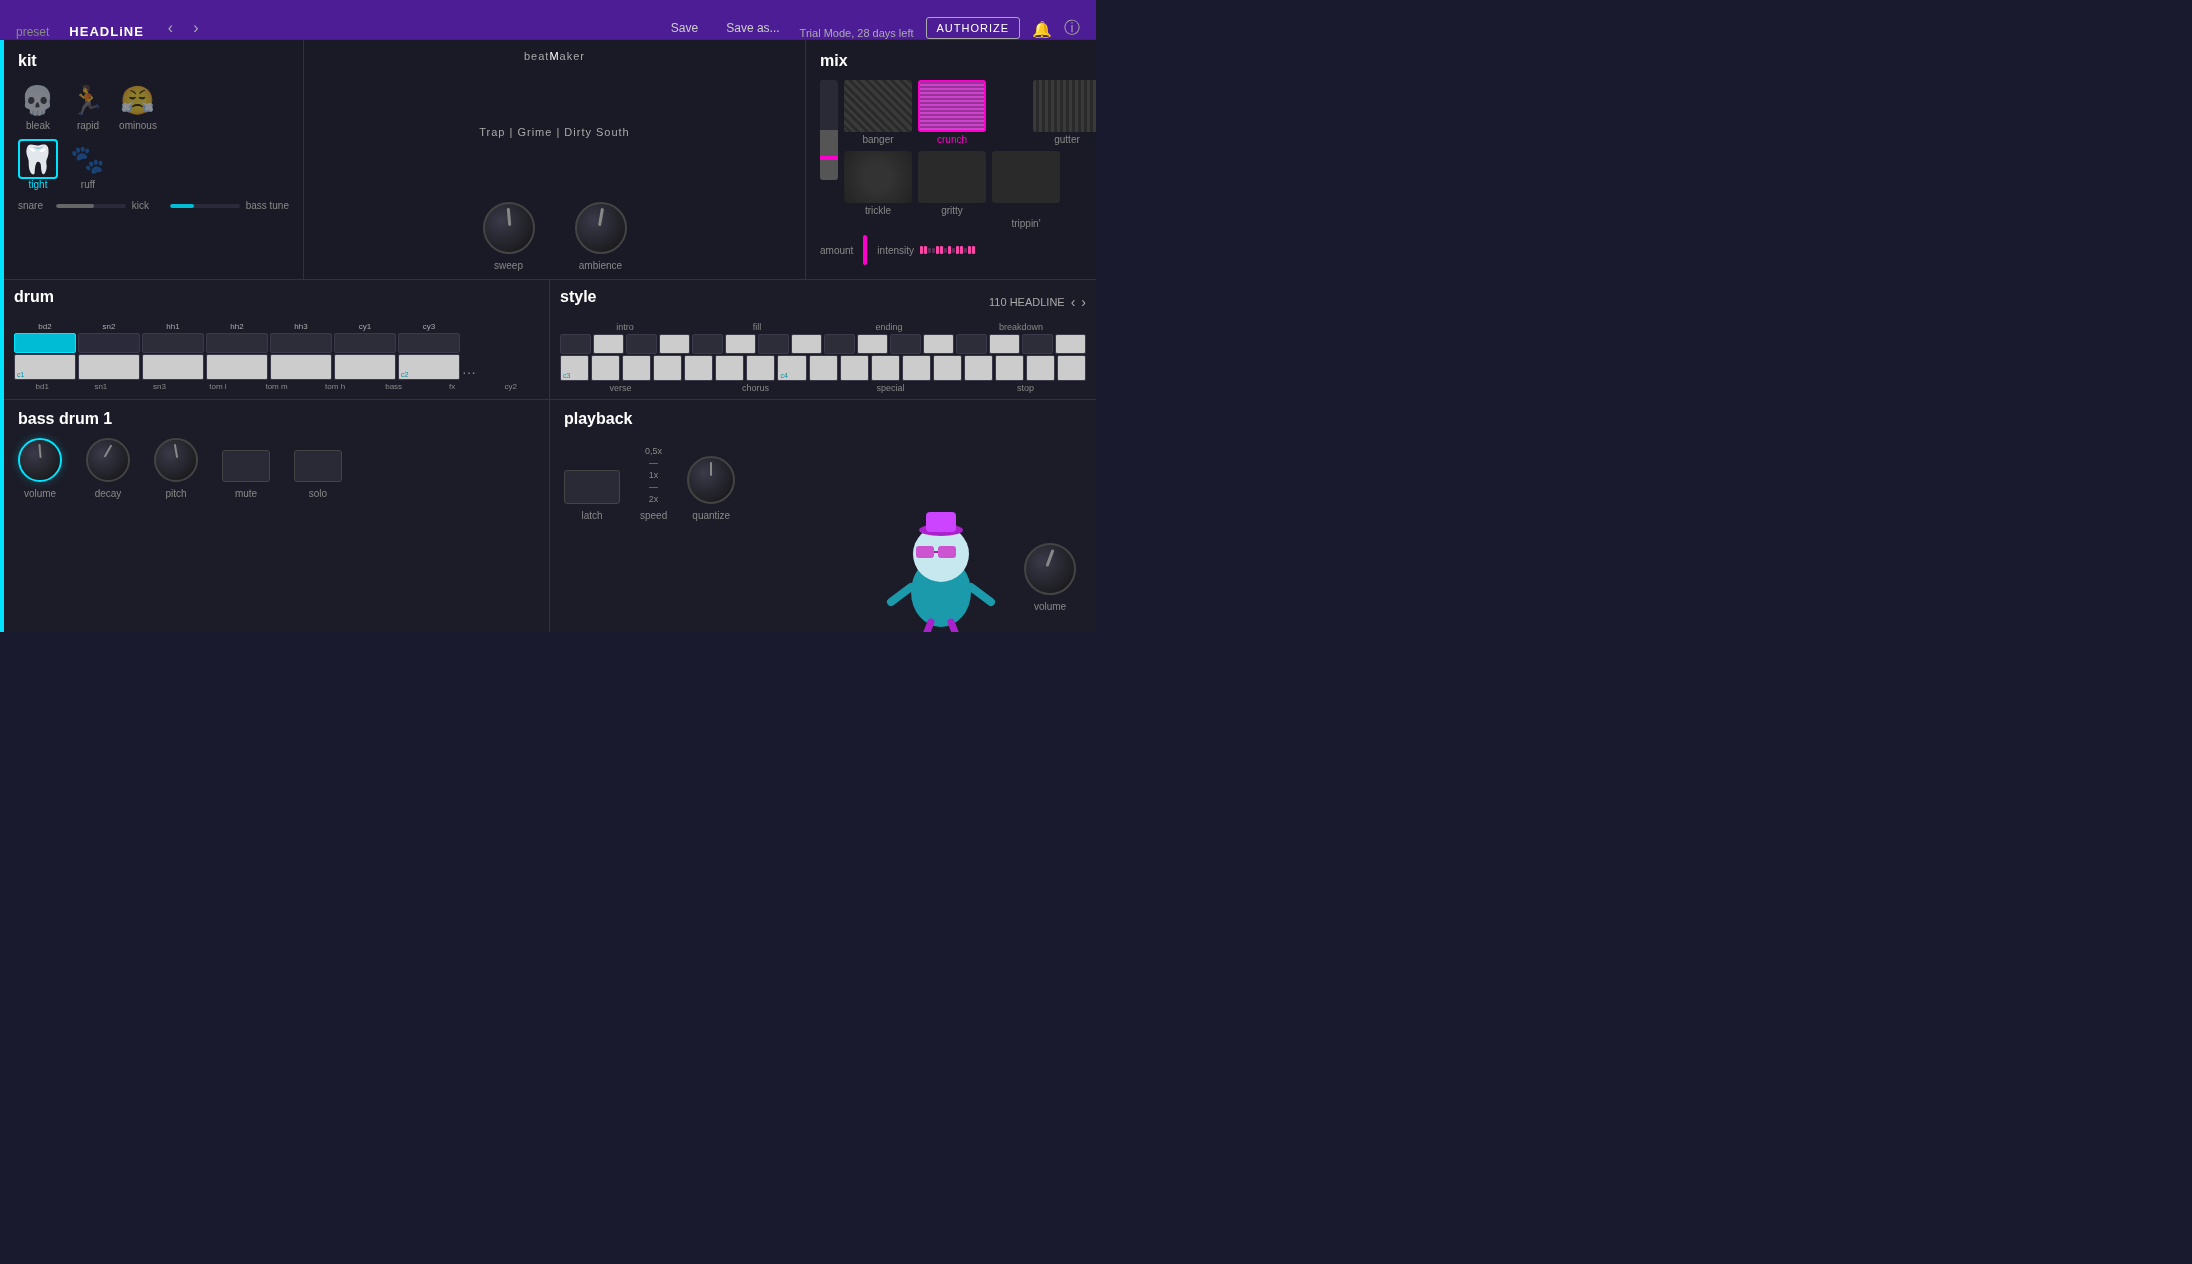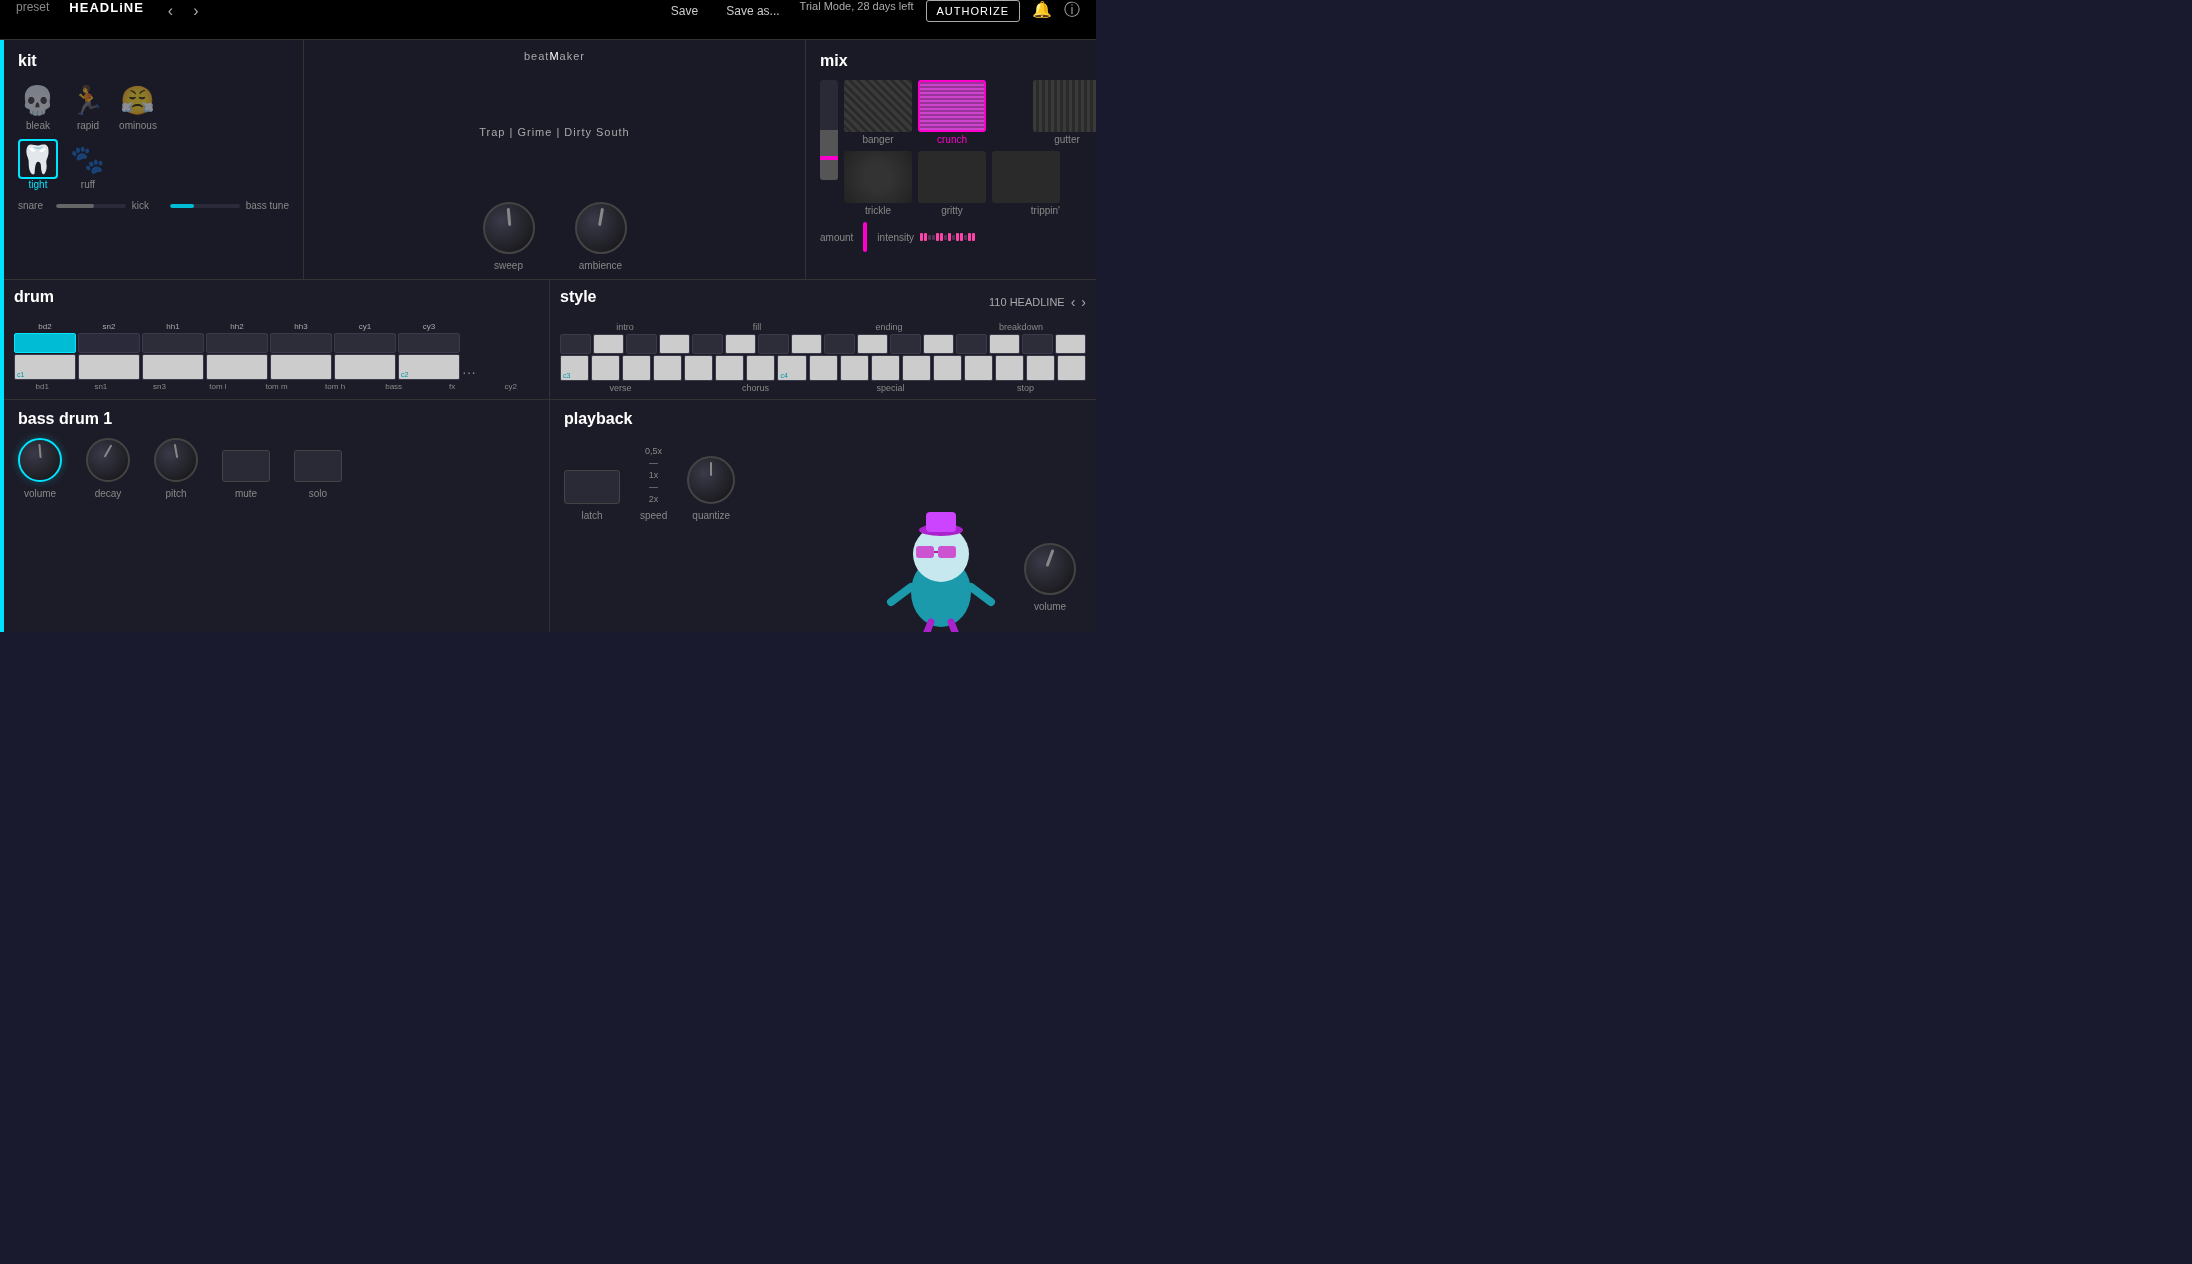--- a/index.html
+++ b/index.html
@@ -8,24 +8,24 @@
       font-family: 'Arial', sans-serif;
       color: #ccc;
       width: 1096px;
       height: 632px;
       overflow: hidden;
       transform-origin: top left;
     }
 
     
     .top-bar {
-      background: #000000;
+      background: #4c1d95;
       height: 40px;
       display: flex;
-      align-items: flex-start;
+      align-items: flex-end;
       padding: 0 16px;
       gap: 12px;
       border-bottom: 1px solid #333;
     }
     .top-bar-preset-label {
       color: #888;
       font-size: 12px;
     }
     .top-bar-preset-name {
       color: #fff;
@@ -664,21 +664,21 @@
             </div>
             <div class="mix-row2">
               <div style="display:flex;flex-direction:column;align-items:center;gap:2px;">
                 <div class="mix-swatch swatch-trickle"></div>
                 <span class="mix-swatch-label">trickle</span>
               </div>
               <div style="display:flex;flex-direction:column;align-items:center;gap:2px;">
                 <div class="mix-swatch swatch-gritty"></div>
                 <span class="mix-swatch-label">gritty</span>
               </div>
-              <div style="display:flex;flex-direction:column;align-items:flex-end;gap:2px;">
+              <div style="display:flex;flex-direction:column;align-items:center;gap:15px;">
                 <div class="mix-swatch swatch-trippin"></div>
                 <span class="mix-swatch-label">trippin'</span>
               </div>
             </div>
           </div>
         </div>
         <div class="mix-bottom-row">
           <span style="font-size:10px;color:#888;">amount</span>
           <div style="width:4px;height:30px;background:#ff00cc;border-radius:2px;margin:0 4px;"></div>
           <span style="font-size:10px;color:#888;">intensity</span>

